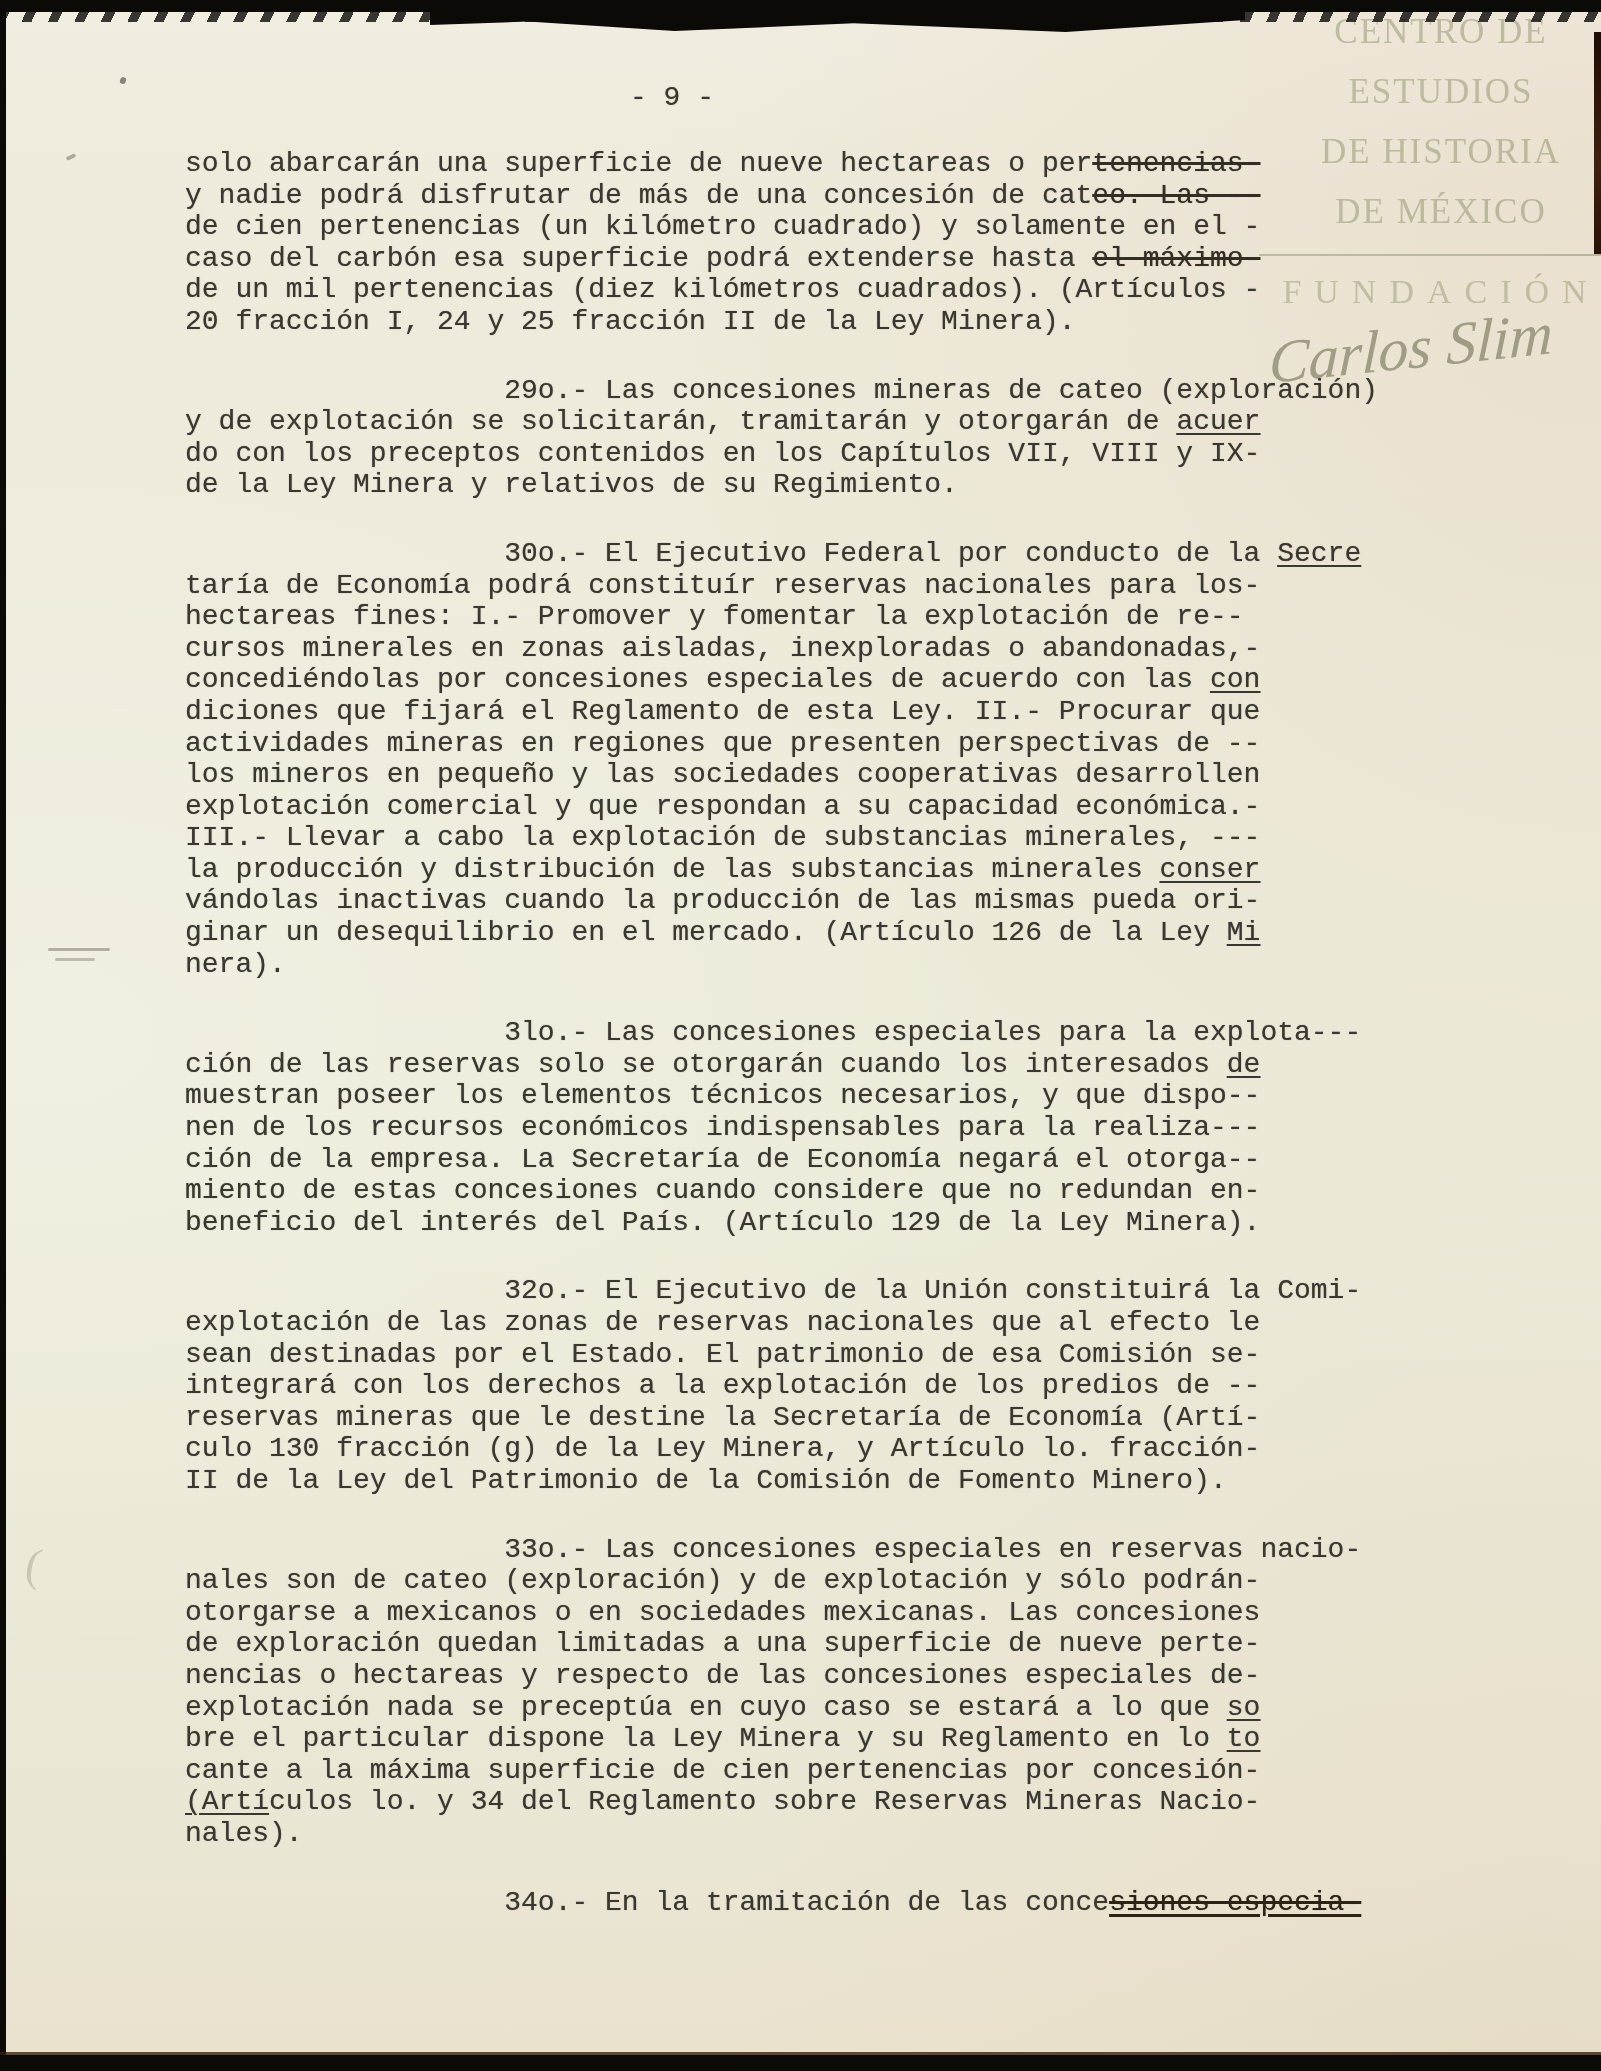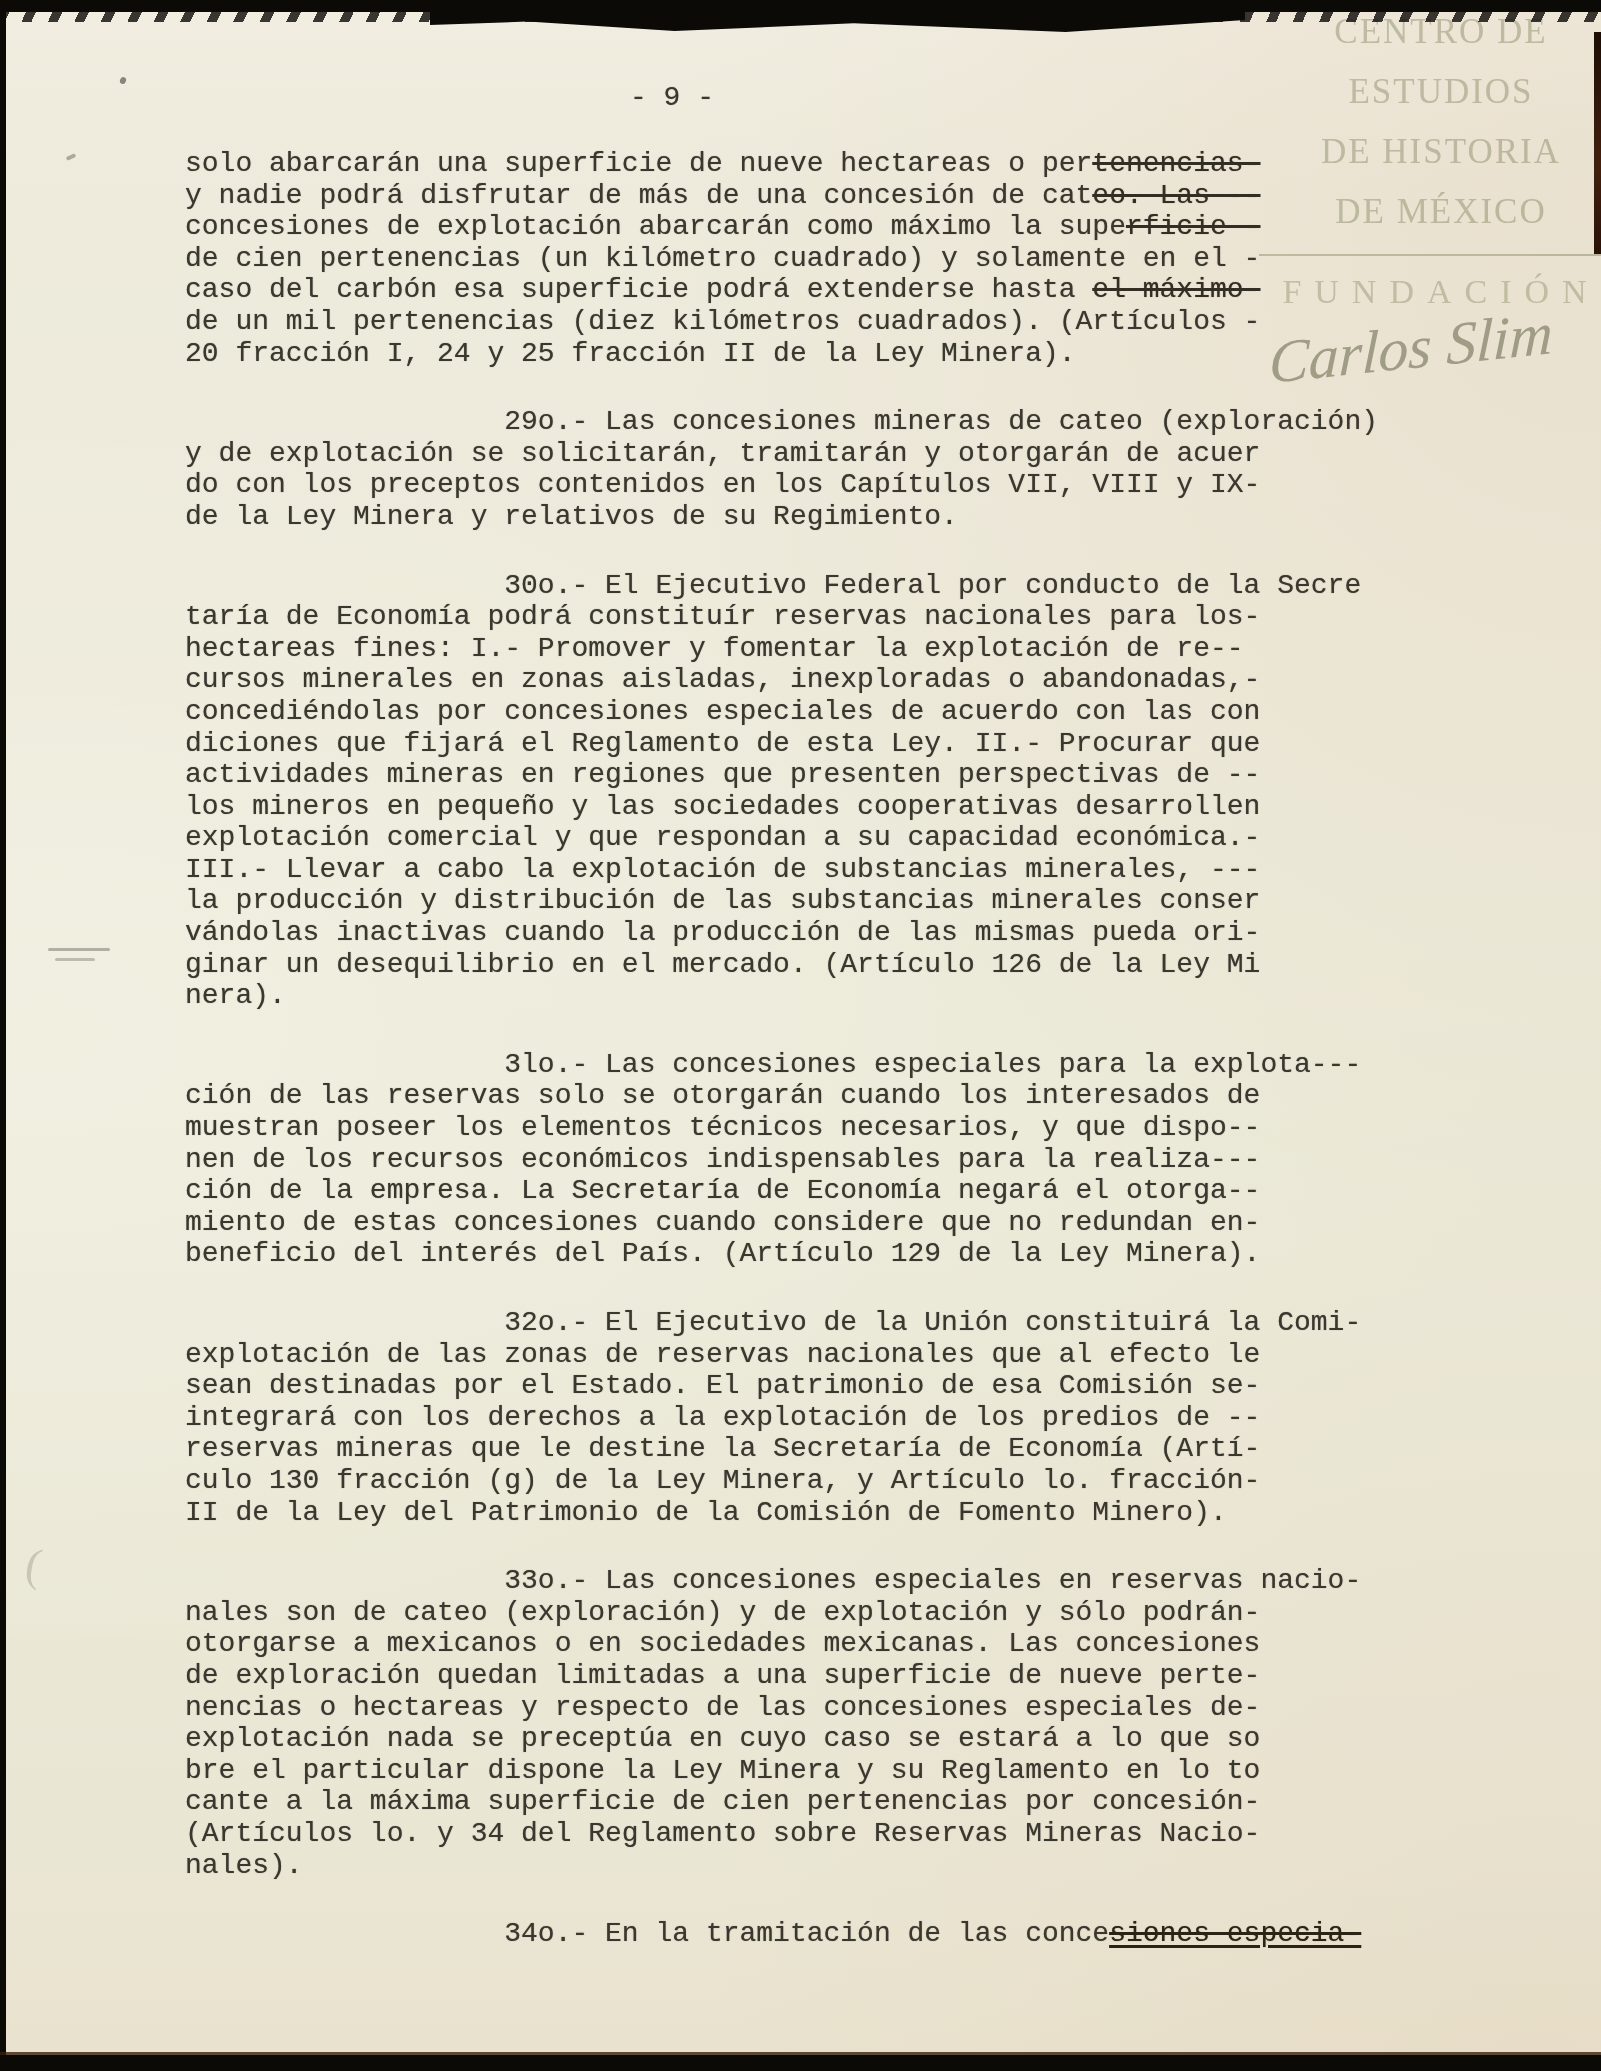--- a/index.html
+++ b/index.html
@@ -54,21 +54,21 @@
   .typebody{
     position:absolute;left:185px;top:148px;width:1240px;
     font-family:"Liberation Mono","DejaVu Sans Mono",monospace;
     font-size:28px;line-height:31.6px;
     color:var(--ink);
     text-shadow:0 0 1px rgba(55,50,42,.55);
   }
   .para{margin:0 0 37px 0;}
   .line{white-space:pre;}
   .sg-s{text-decoration:line-through;text-decoration-thickness:2.5px;color:#332e24;}
-  .sg-u{text-underline-offset:4px;text-decoration-thickness:2px;}
+  .sg-u{text-decoration:underline;text-underline-offset:4px;text-decoration-thickness:2px;}
   .sg-b{
     font-weight:normal;color:#2b2315;
     text-decoration:line-through underline;
     text-decoration-thickness:3px;text-underline-offset:4px;
   }
   .page-number{
     position:absolute;left:630px;top:82px;
     font-family:"Liberation Mono","DejaVu Sans Mono",monospace;
     font-size:28px;color:var(--ink);
     text-shadow:0 0 1px rgba(55,50,42,.55);
@@ -136,21 +136,20 @@
   <div class="wm-foundation">FUNDACIÓN</div>
 </div>
 <div class="wm-signature">Carlos Slim</div>
 
 <div class="page-number">- 9 -</div>
 
 <div class="typebody">
     <div class="para">
       <div class="line"><span>solo abarcarán una superficie de nueve hectareas o per</span><span class="sg-s">tenencias-</span></div>
       <div class="line"><span>y nadie podrá disfrutar de más de una concesión de cat</span><span class="sg-s">eo. Las --</span></div>
-      <div class="line"><span>concesiones de explotación abarcarán como máximo la supe</span><span class="sg-s">rficie -</span></div>
       <div class="line"><span>de cien pertenencias (un kilómetro cuadrado) y solamente en el -</span></div>
       <div class="line"><span>caso del carbón esa superficie podrá extenderse hasta </span><span class="sg-s">el máximo-</span></div>
       <div class="line"><span>de un mil pertenencias (diez kilómetros cuadrados). (Artículos -</span></div>
       <div class="line"><span>20 fracción I, 24 y 25 fracción II de la Ley Minera).</span></div>
     </div>
     <div class="para">
       <div class="line"><span>                   29o.- Las concesiones mineras de cateo (exploración)</span></div>
       <div class="line"><span>y de explotación se solicitarán, tramitarán y otorgarán de </span><span class="sg-u">acuer</span></div>
       <div class="line"><span>do con los preceptos contenidos en los Capítulos VII, VIII y IX-</span></div>
       <div class="line"><span>de la Ley Minera y relativos de su Regimiento.</span></div>

